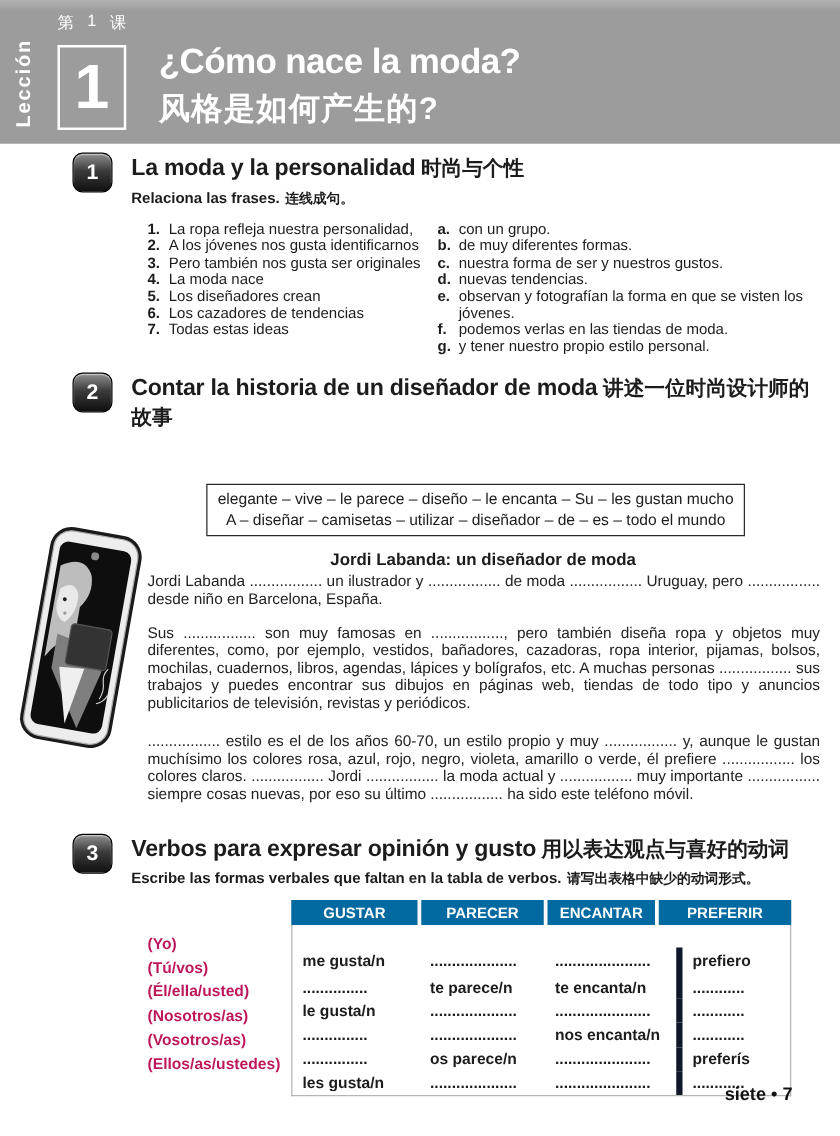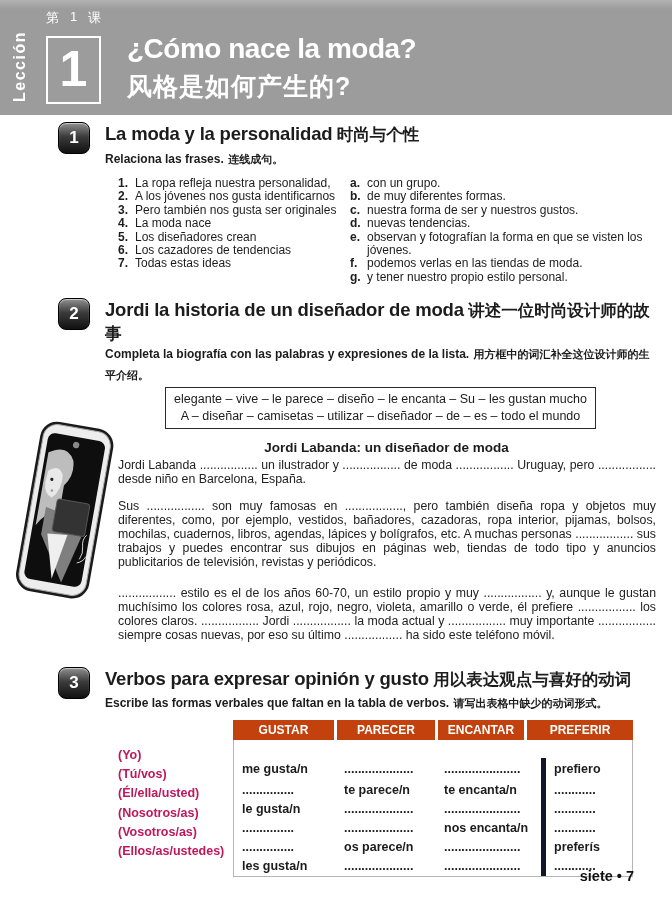--- a/index.html
+++ b/index.html
@@ -62,21 +62,21 @@
   
   .phone{position:absolute;left:3px;top:414px;width:122px;height:205px;}
 
   
   #ex3{top:666px;height:200px;}
   #ex3 .sec-instr{top:26px;}
   .row-labels{position:absolute;left:60px;top:80px;font-size:12.5px;font-weight:bold;
               color:#be185d;line-height:19.2px;white-space:nowrap;}
   .vtable{position:absolute;left:175px;top:54px;width:400px;}
   .vt-head{display:flex;height:20px;gap:3px;}
-  .vt-h{background:#c2410c;color:#fff;font-weight:bold;font-size:12px;
+  .vt-h{background:#0369a1;color:#fff;font-weight:bold;font-size:12px;
         display:flex;align-items:center;justify-content:center;}
   .h1{width:101px;}.h2{width:98px;text-align:right;}.h3{width:86px;}.h4{flex:1;}
   .vt-body{border:1px solid #b5b5b5;border-top:none;background:#fff;}
   .vt-row{display:flex;height:19.2px;align-items:center;}
   .vt-row.first{height:22px;padding-top:18px;}
   .vt-c{font-weight:bold;font-size:12.5px;padding-left:8px;white-space:nowrap;overflow:hidden;}
   .c1{width:94px;}.c2{width:92px;}.c3{width:97px;}
   .c4{flex:1;border-left:5px solid #0f172a;height:100%;display:flex;align-items:center;}
 
   
@@ -172,26 +172,22 @@
             <span class="m-num">g.</span>
             <span class="m-txt">y tener nuestro propio estilo personal.</span>
           </div>
       </div>
     </div>
   </div>
 
   <div class="section" id="ex2">
     <div class="badge">2</div>
     <div class="sec-title">
-      <span class="es">Jordi la historia de un diseñador de moda</span>
+      <span class="es">Contar la historia de un diseñador de moda</span>
       <span class="cn">讲述一位时尚设计师的故事</span>
-    </div>
-    <div class="sec-instr">
-      <span class="es">Completa la biografía con las palabras y expresiones de la lista.</span>
-      <span class="cn">用方框中的词汇补全这位设计师的生平介绍。</span>
     </div>
     <div class="wordbox">
       <div>elegante – vive – le parece – diseño – le encanta – Su – les gustan mucho</div>
       <div>A – diseñar – camisetas – utilizar – diseñador – de – es – todo el mundo</div>
     </div>
     <div class="bio-title">Jordi Labanda: un diseñador de moda</div>
     <div class="para" id="para1">Jordi Labanda ................. un ilustrador y ................. de moda ................. Uruguay, pero ................. desde niño en Barcelona, España.</div>
     <div class="para" id="para2">Sus ................. son muy famosas en ................., pero también diseña ropa y objetos muy diferentes, como, por ejemplo, vestidos, bañadores, cazadoras, ropa interior, pijamas, bolsos, mochilas, cuadernos, libros, agendas, lápices y bolígrafos, etc. A muchas personas ................. sus trabajos y puedes encontrar sus dibujos en páginas web, tiendas de todo tipo y anuncios publicitarios de televisión, revistas y periódicos.</div>
     <div class="para" id="para3">................. estilo es el de los años 60-70, un estilo propio y muy ................. y, aunque le gustan muchísimo los colores rosa, azul, rojo, negro, violeta, amarillo o verde, él prefiere ................. los colores claros. ................. Jordi ................. la moda actual y ................. muy importante ................. siempre cosas nuevas, por eso su último ................. ha sido este teléfono móvil.</div>
   </div>

